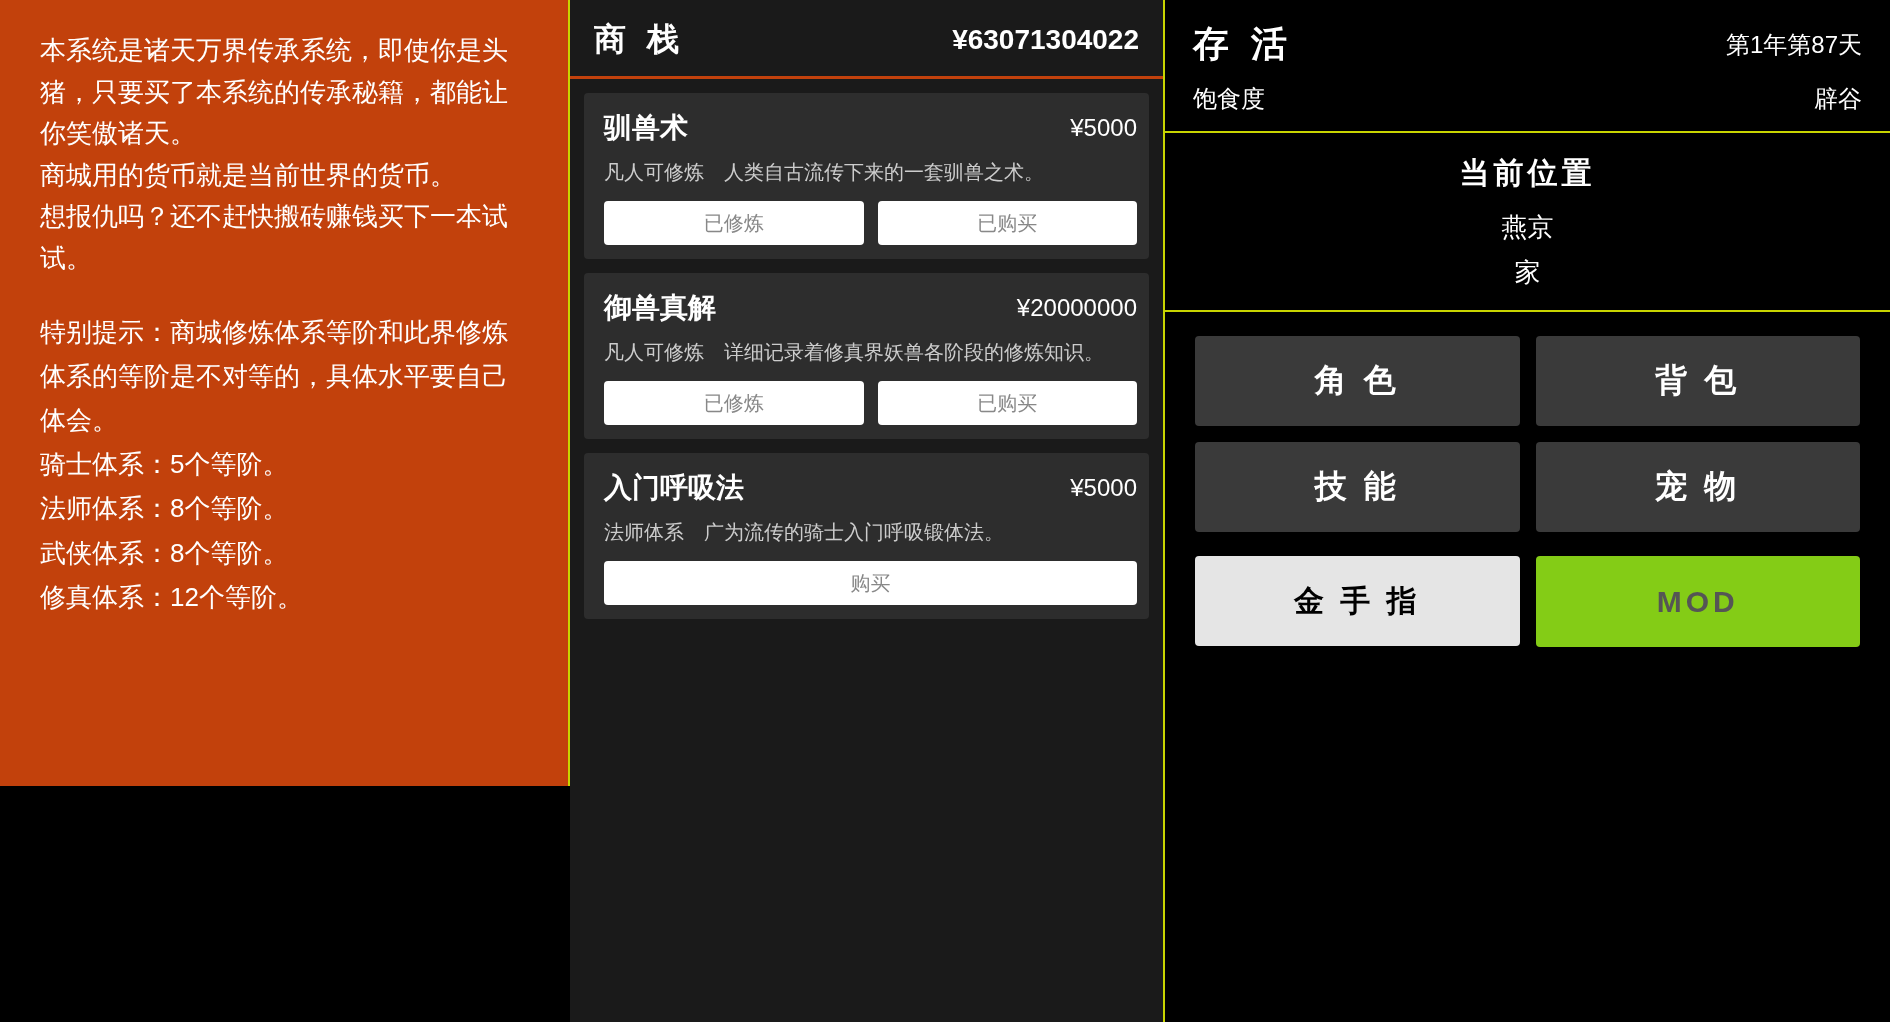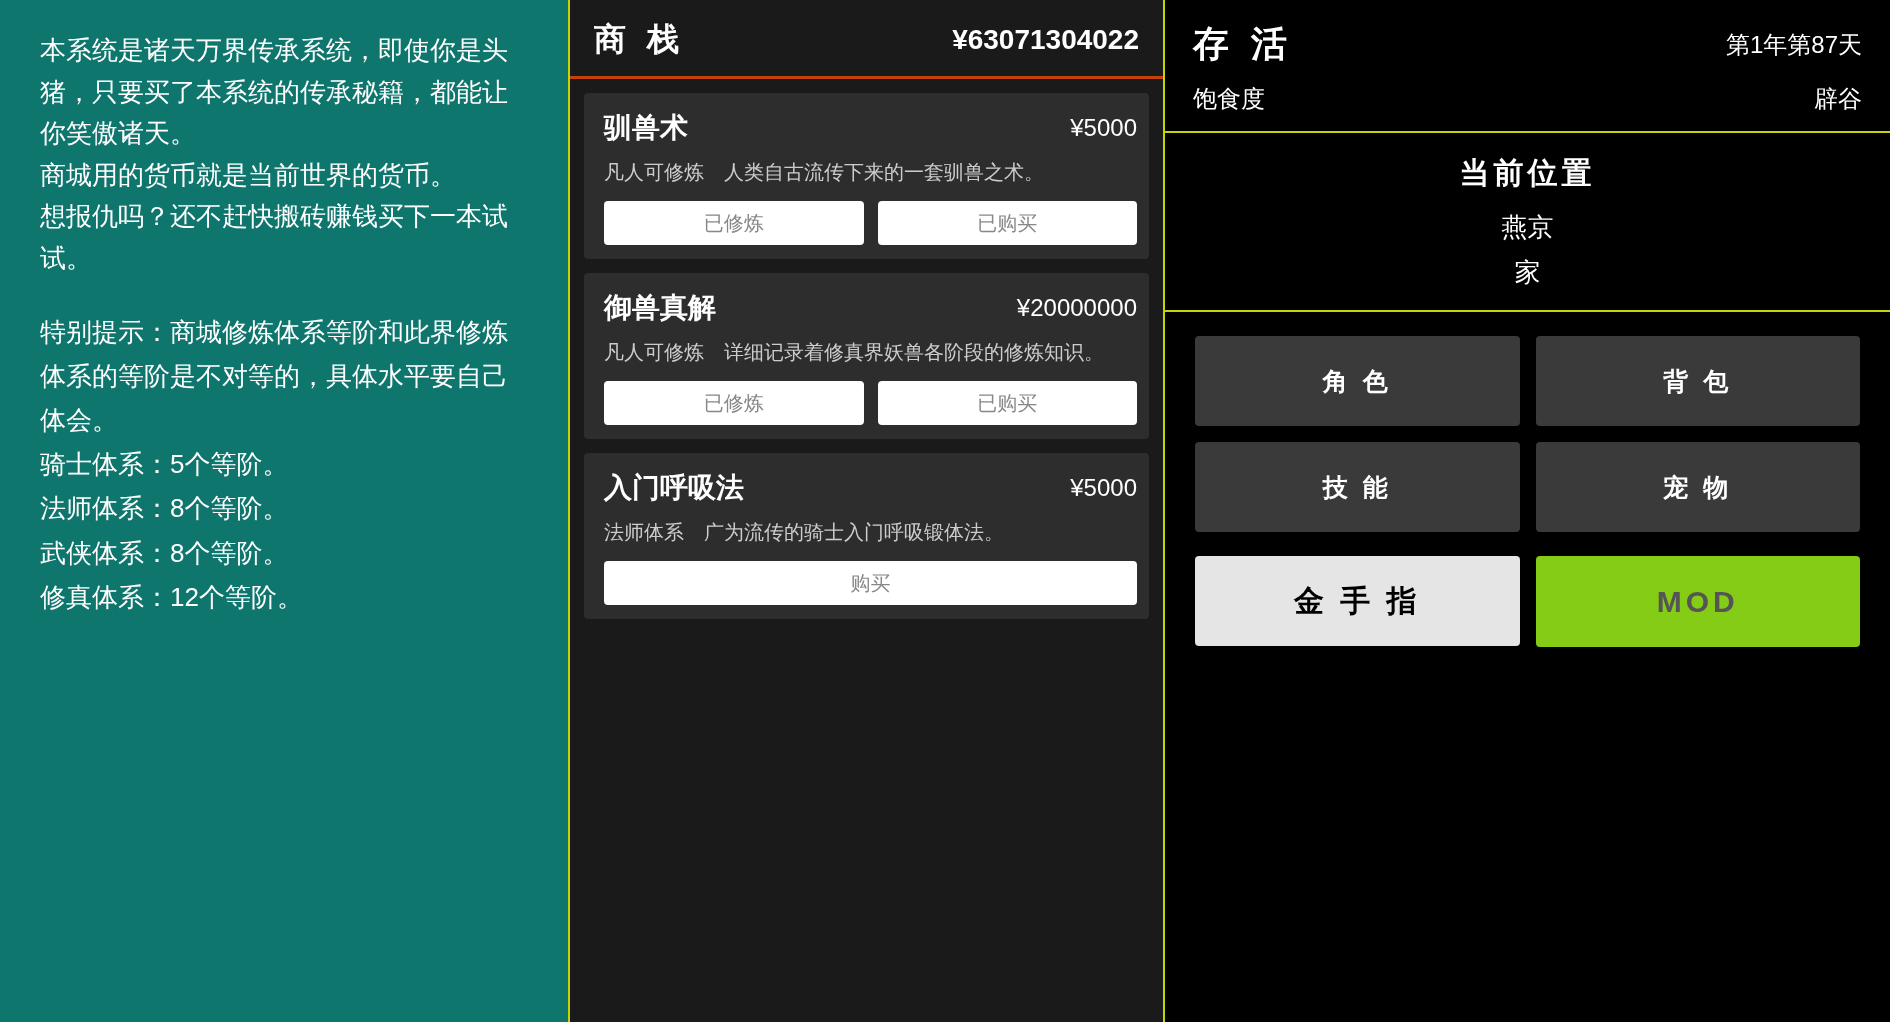--- a/index.html
+++ b/index.html
@@ -15,22 +15,22 @@
       color: #fff;
       font-family: "Microsoft YaHei", "SimHei", sans-serif;
       overflow: hidden;
       display: flex;
       flex-direction: row;
     }
 
     
     .left-panel {
       width: 570px;
-      height: 1022px;
-      background-color: #0f766e;
+      height: 786px;
+      background-color: #c2410c;
       padding: 30px 40px;
       border-right: 2px solid #c8d400;
       display: flex;
       flex-direction: column;
       justify-content: flex-start;
     }
 
     .left-panel .intro-text {
       font-size: 26px;
       line-height: 1.6;
@@ -193,21 +193,21 @@
       gap: 16px;
       padding: 24px 30px;
     }
 
     .action-btn {
       height: 90px;
       background-color: #3a3a3a;
       border: none;
       border-radius: 4px;
       color: #fff;
-      font-size: 25px;
+      font-size: 32px;
       font-weight: bold;
       letter-spacing: 4px;
       cursor: pointer;
       font-family: "Microsoft YaHei", "SimHei", sans-serif;
     }
 
     .bottom-buttons {
       display: grid;
       grid-template-columns: 1fr 1fr;
       gap: 16px;

